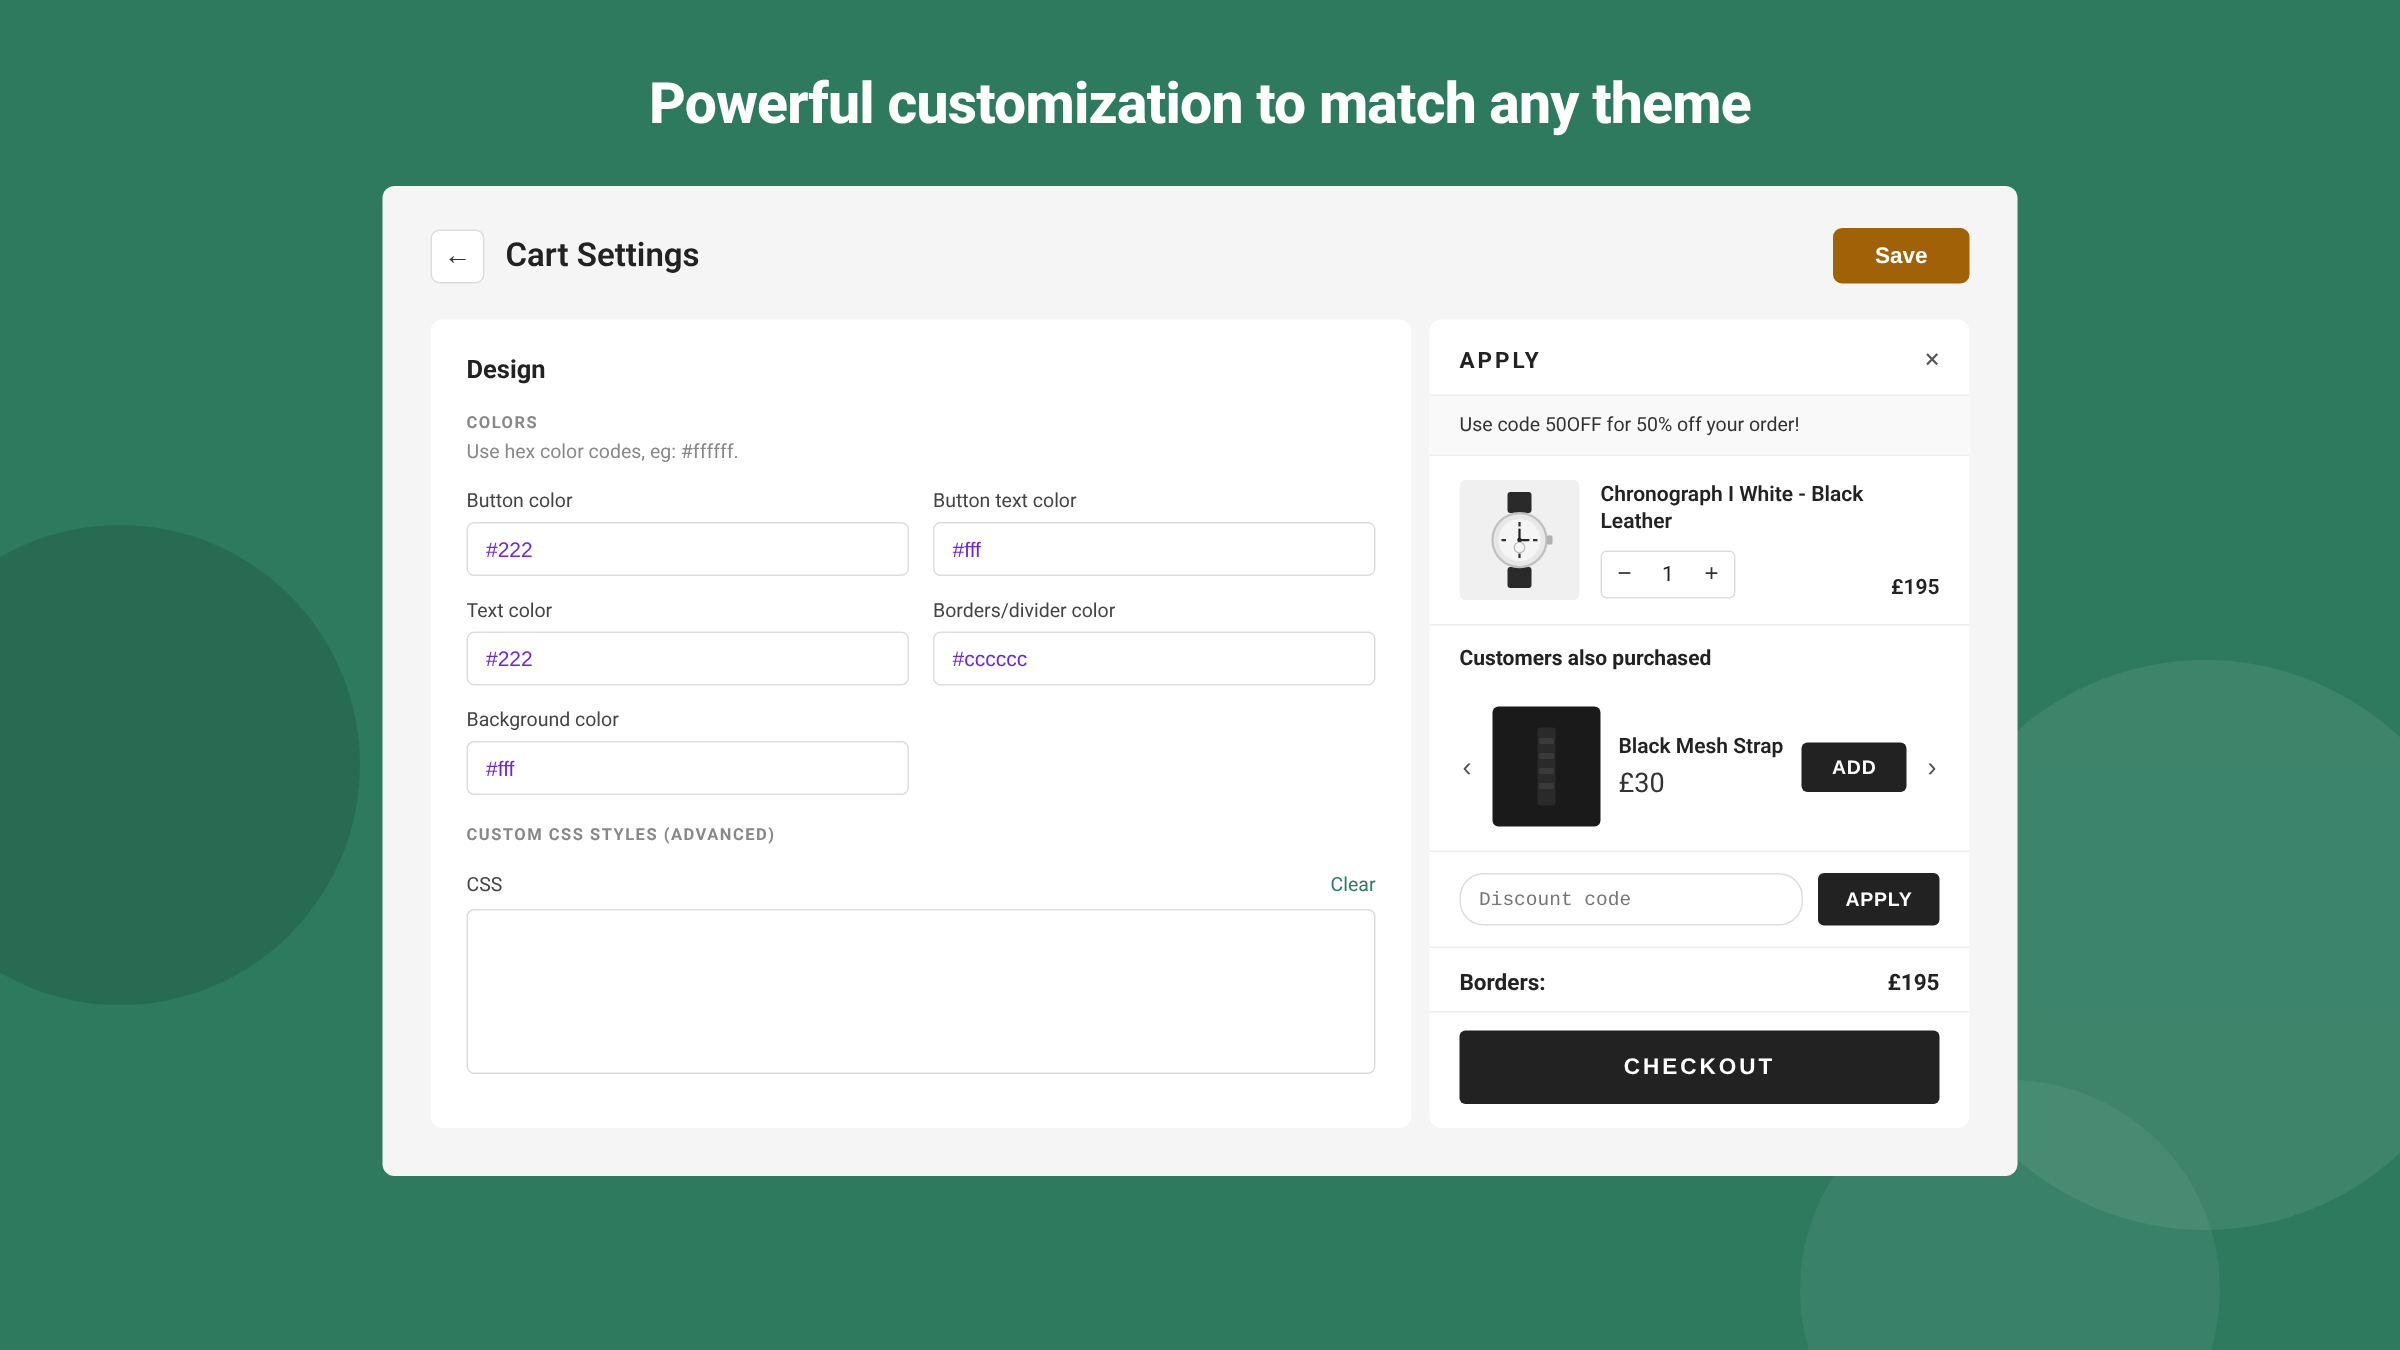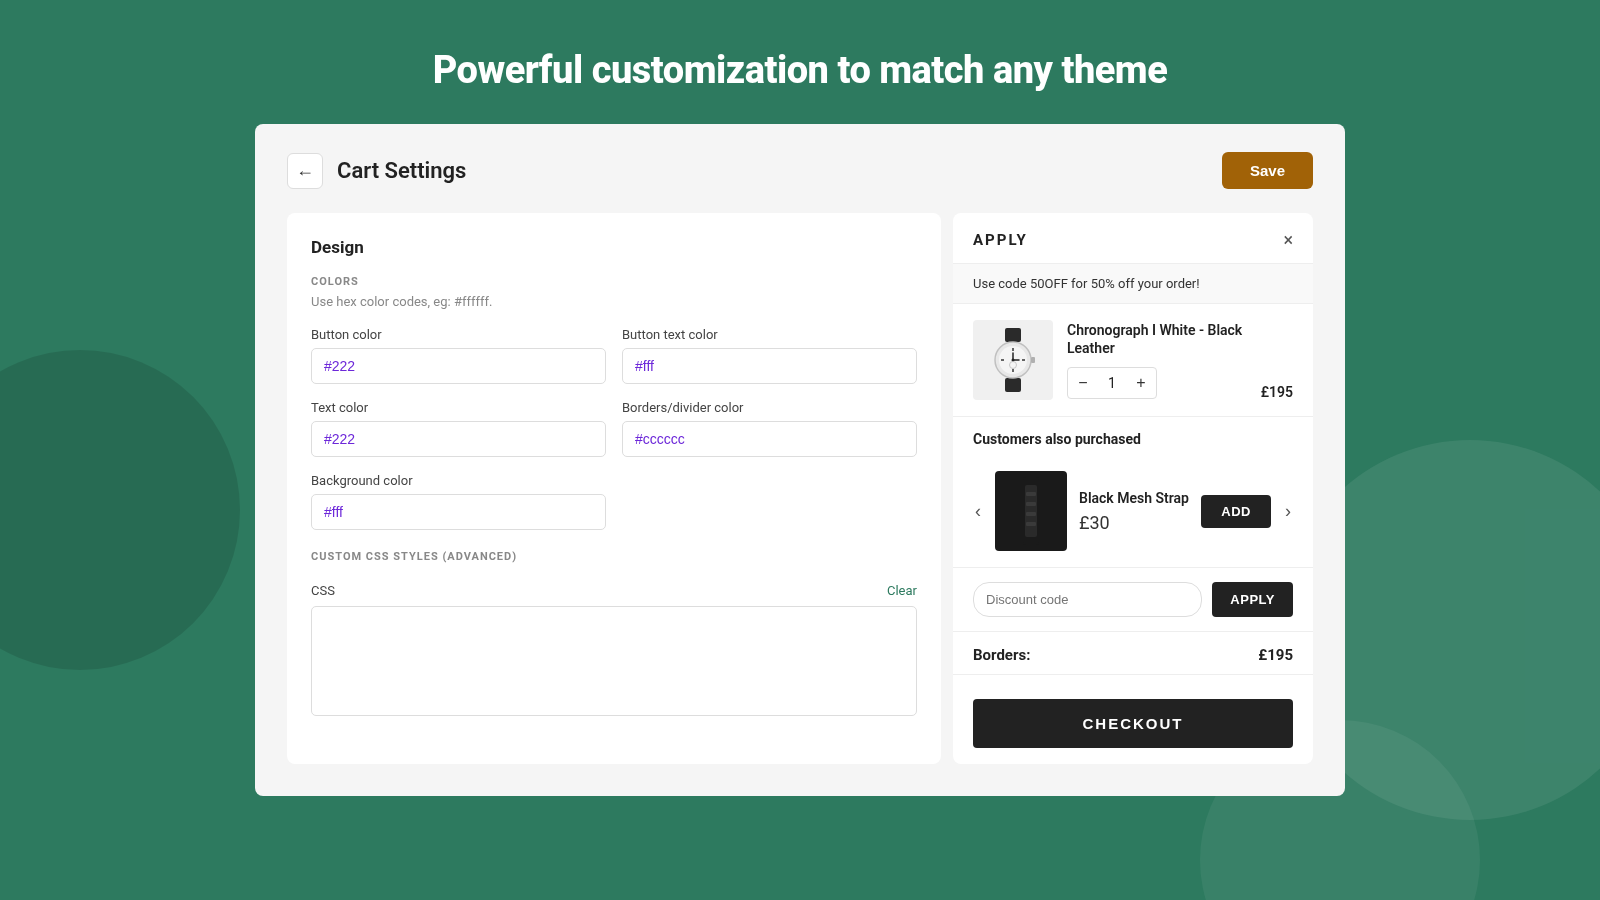--- a/index.html
+++ b/index.html
@@ -368,20 +368,21 @@
       gap: 10px;
     }
     .discount-input {
       flex: 1;
       border: 1.5px solid #ddd;
       border-radius: 16px;
       padding: 9px 12px;
       font-size: 13px;
       color: #ef4444;
       outline: none;
+      font-family: Liberation Mono, monospace;
     }
     .apply-btn {
       background: #222;
       color: #fff;
       border: none;
       border-radius: 4px;
       padding: 9px 18px;
       font-size: 13px;
       font-weight: 700;
       cursor: pointer;
@@ -406,21 +407,21 @@
       font-weight: 700;
       color: #222;
     }
 
     
     .checkout-btn {
       background: #222;
       color: #fff;
       border: none;
       width: calc(100% - 40px);
-      margin: 24px 20px 16px 20px;
+      margin: 12px 20px 16px 20px;
       padding: 16px;
       font-size: 15px;
       font-weight: 700;
       letter-spacing: 2px;
       border-radius: 4px;
       cursor: pointer;
       text-align: center;
     }
 
     

